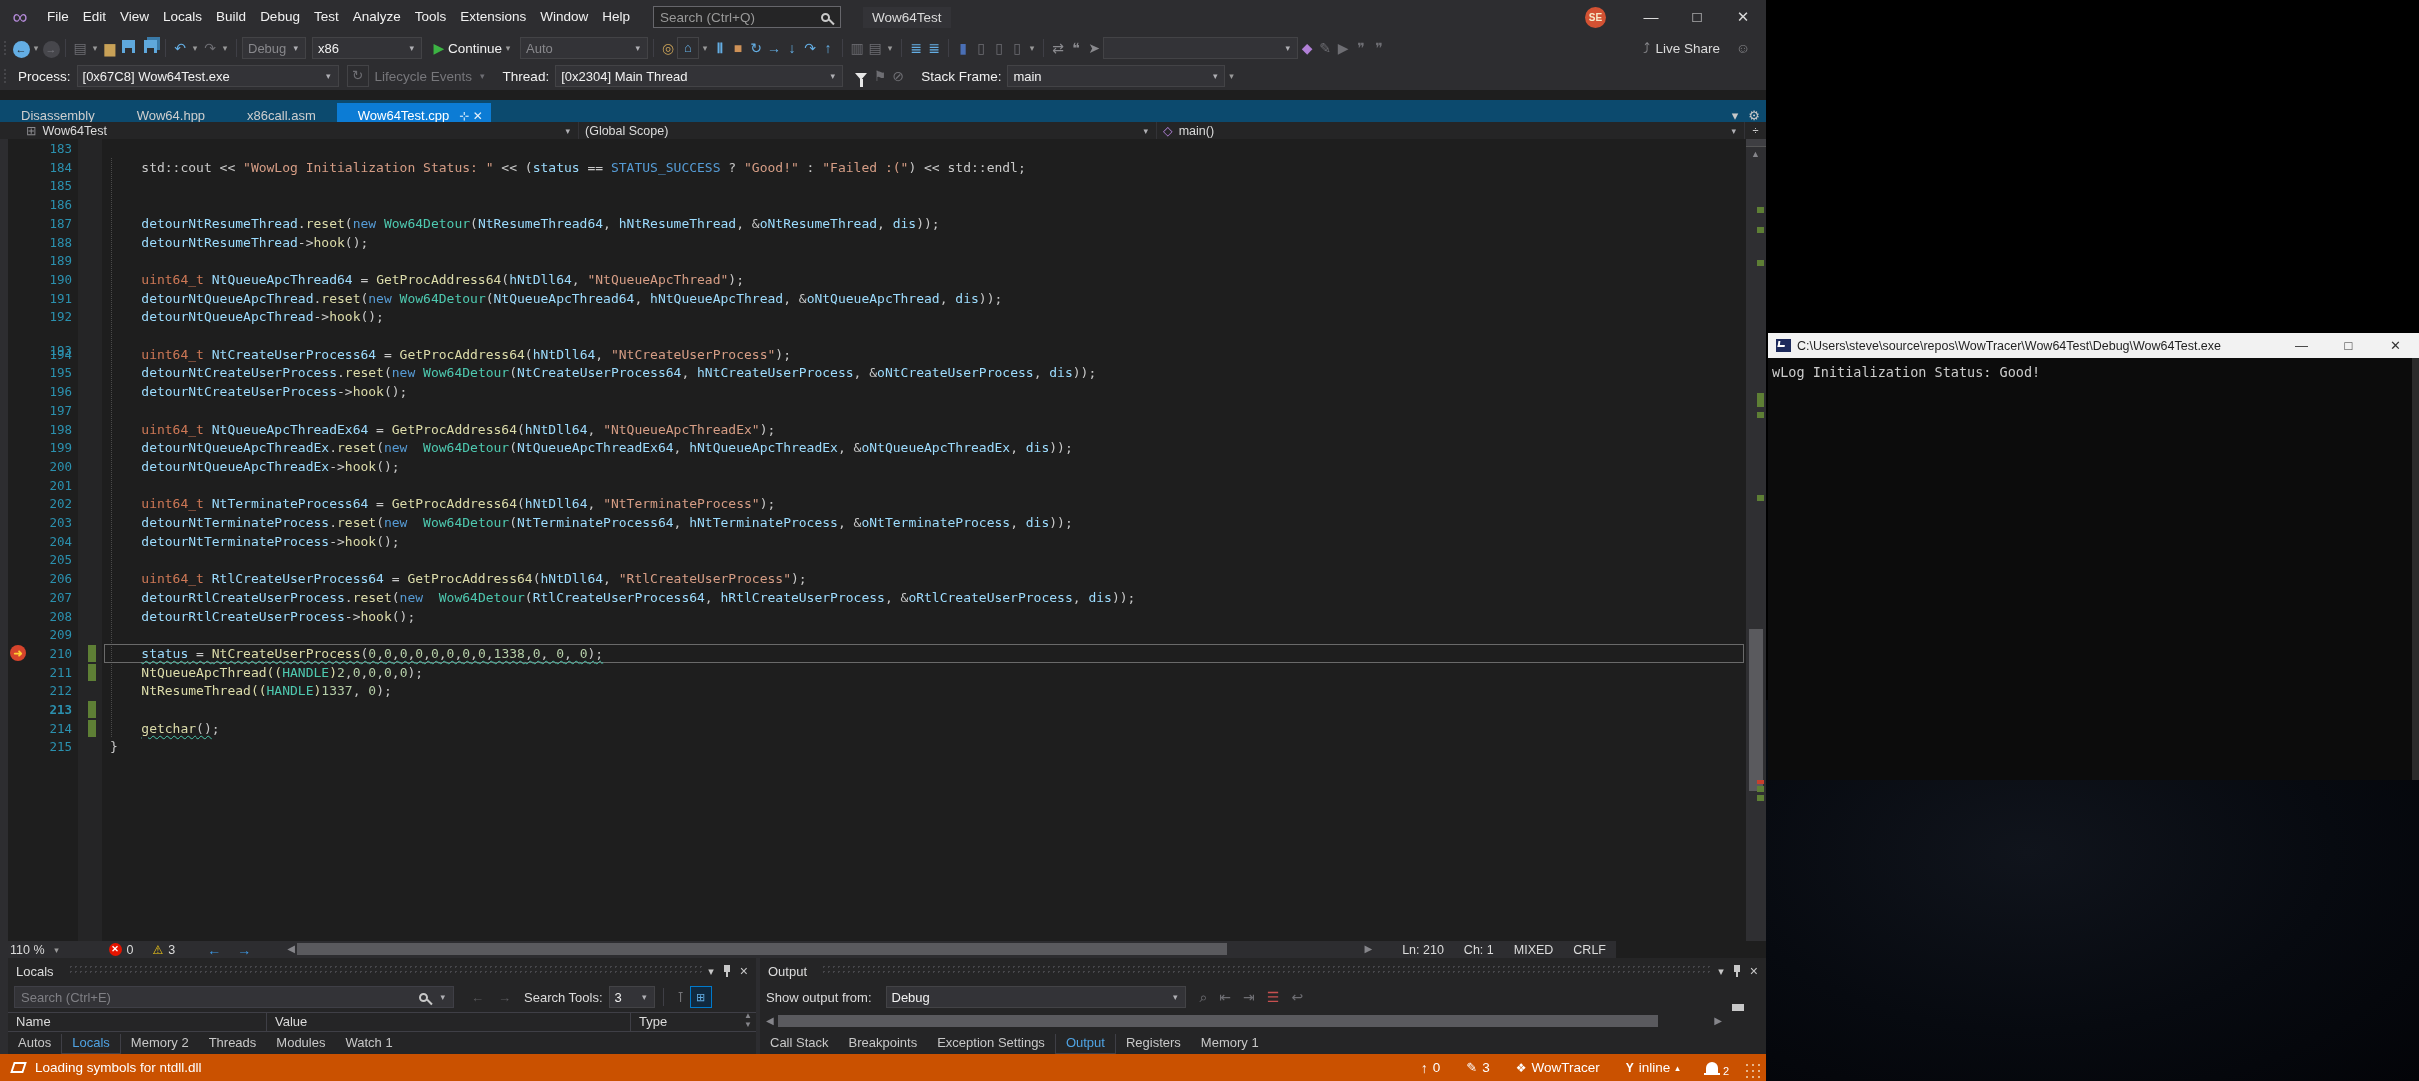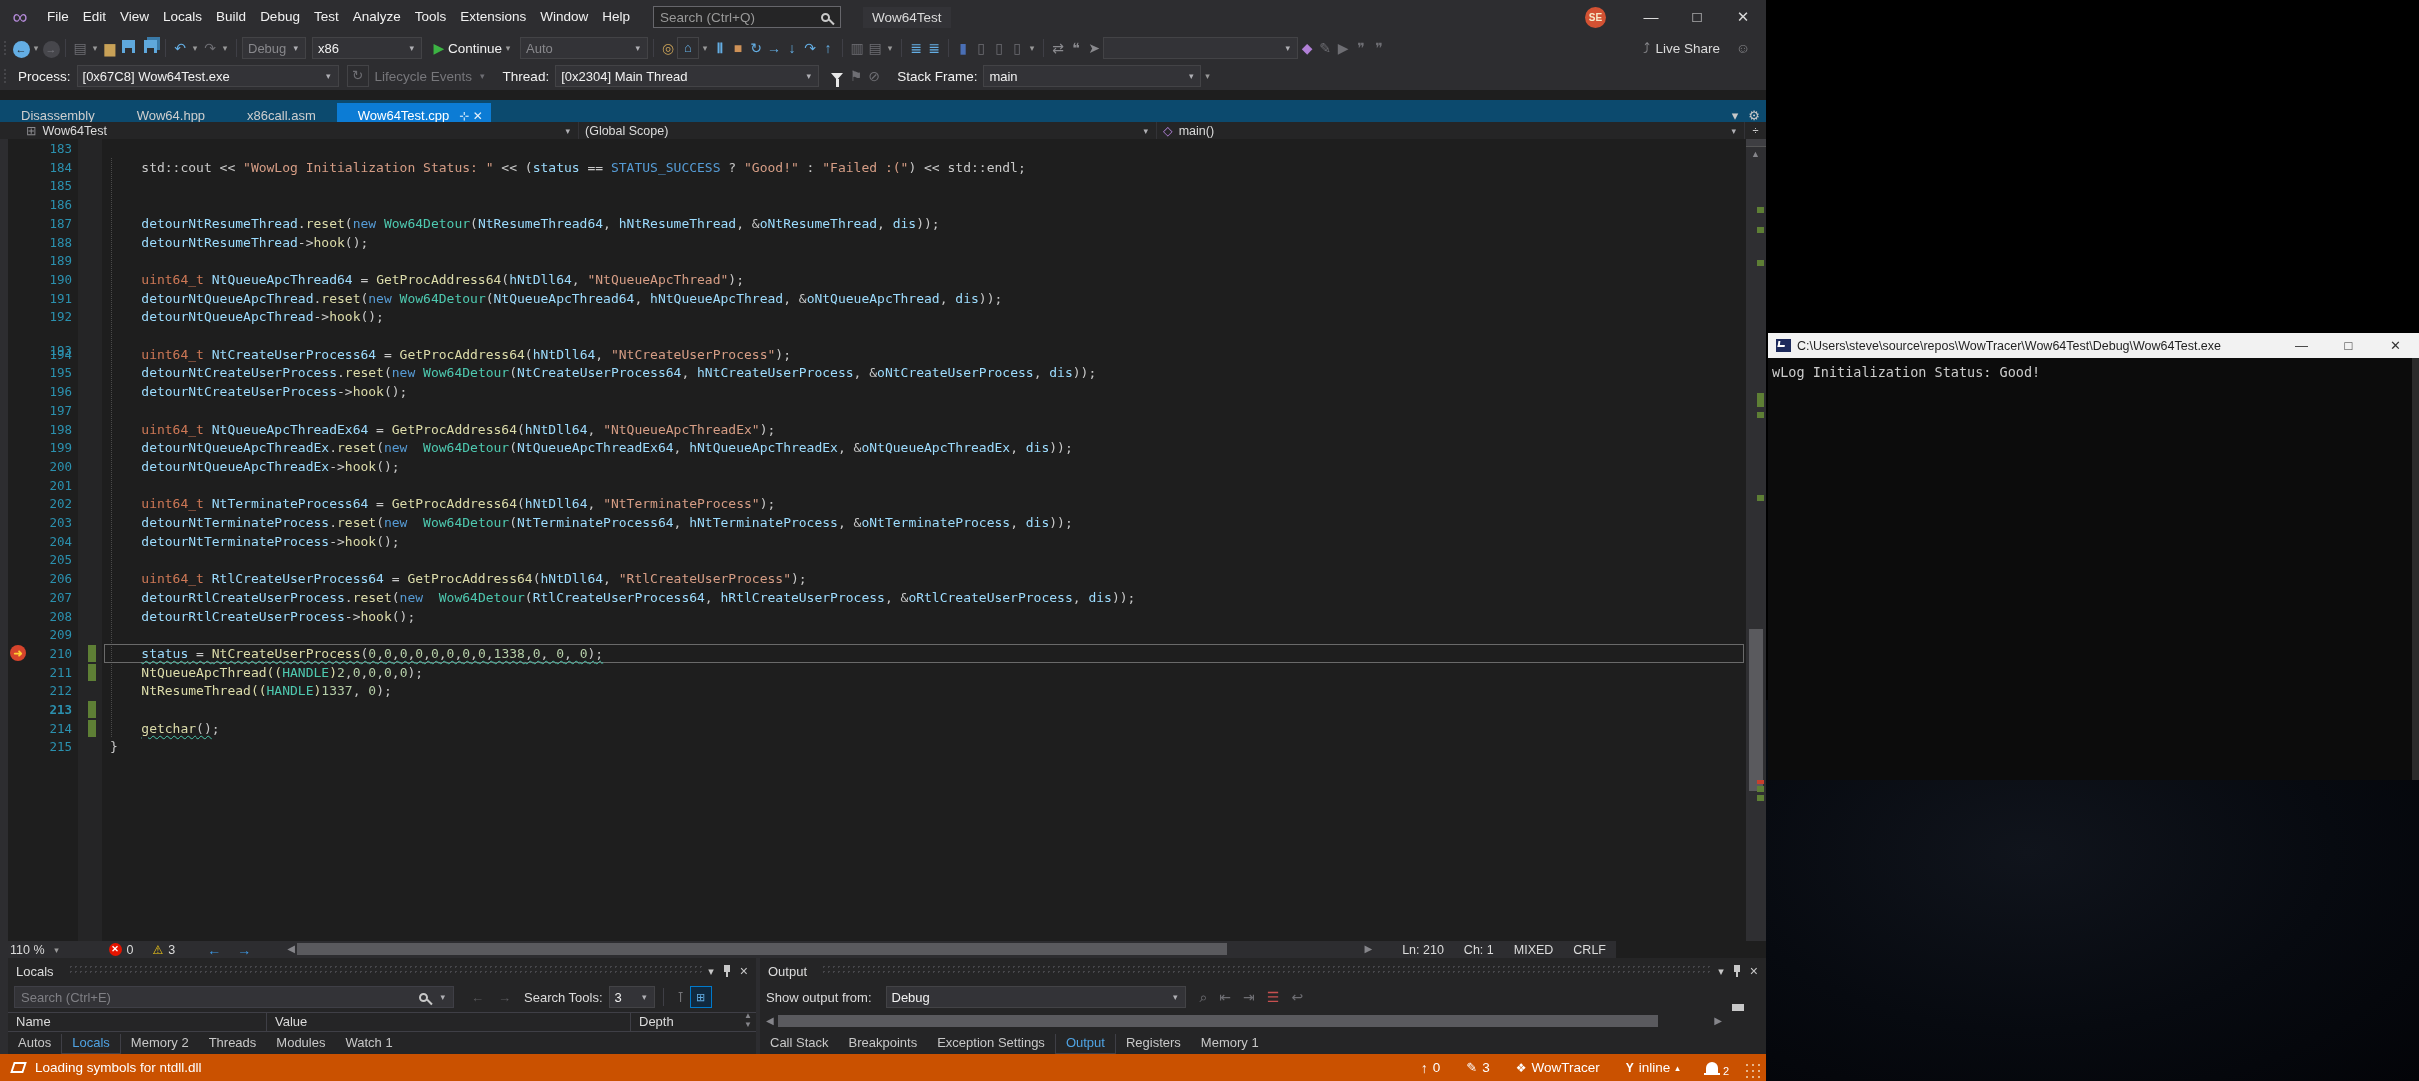--- a/index.html
+++ b/index.html
@@ -272,21 +272,21 @@
     <span class="combo" style="width:262px">
           <span class="cval">[0x67C8] Wow64Test.exe</span>
           <span class="caret">▾</span>
         </span>
     <span style="width:8px"></span>
     <span class="iconbox"><span class="c-gray">↻</span></span>
     <span class="lbl glbl">Lifecycle Events</span>
     <span class="caret" style="color:#6E6E73">▾</span>
     <span style="width:10px"></span>
     <span class="lbl">Thread:</span>
-    <span class="combo" style="width:264px">
+    <span class="combo" style="width:288px">
           <span class="cval">[0x2304] Main Thread</span>
           <span class="caret">▾</span>
         </span>
     <span style="width:8px"></span>
     <span class="funnel"></span>
     <span class="tbi c-gray">⚑</span>
     <span class="tbi c-gray">⊘</span>
     <span style="width:8px"></span>
     <span class="lbl">Stack Frame:</span>
     <span class="combo" style="width:218px">
@@ -526,21 +526,21 @@
               <span class="cval">3</span>
               <span class="caret">▾</span>
             </span>
         <span class="tsep" style="margin:0 8px"></span>
         <span class="tbi c-dgray">⊺</span>
         <span class="iconbox" style="border-color:#007ACC;background:#10293F"><span class="c-blue" style="font-size:11px">⊞</span></span>
       </div>
       <div id="loc-cols">
         <span class="col" style="left:0;width:258px;border-left:none">Name</span>
         <span class="col" style="left:258px;width:364px">Value</span>
-        <span class="col" style="left:622px;width:100px">Depth</span>
+        <span class="col" style="left:622px;width:100px">Type</span>
         <span style="position:absolute;right:4px;top:-2px;color:#85858A;font-size:8px">▲<br>▼</span>
       </div>
       <div class="ptabs" id="locals-tabs">
             <div class="ptab">Autos</div>
             <div class="ptab active">Locals</div>
             <div class="ptab">Memory 2</div>
             <div class="ptab">Threads</div>
             <div class="ptab">Modules</div>
             <div class="ptab">Watch 1</div>
           </div>

